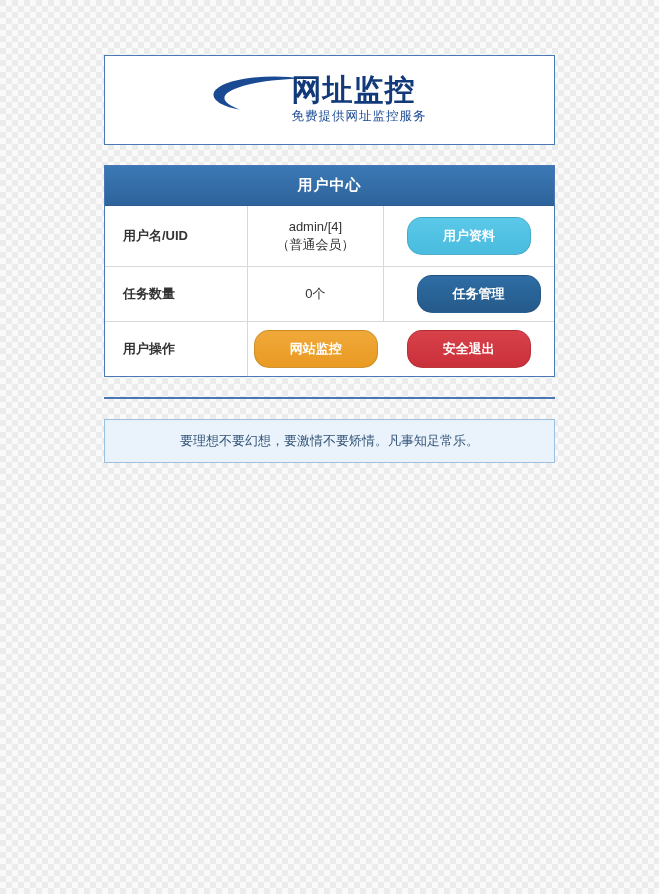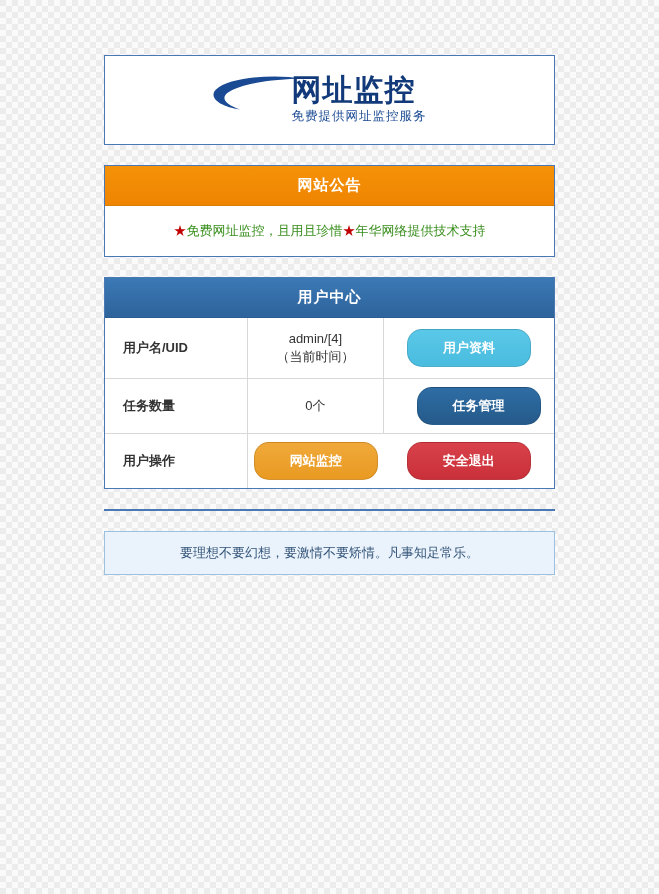--- a/index.html
+++ b/index.html
@@ -203,36 +203,30 @@
       <div class="logo-graphic">
         <svg class="logo-swoosh" viewBox="0 0 95 36">
           <path d="M92 3 C62 -2, 18 2, 6 14 C-2 22, 10 31, 30 34 C16 29, 10 23, 18 17 C32 7, 66 4, 92 3 Z" fill="#1a4a93"></path>
         </svg>
         <div class="logo-title">网址监控</div>
         <div class="logo-sub">免费提供网址监控服务</div>
       </div>
     </div>
   </div>
 
-  <div class="card">
-    <div class="card-head head-orange">网站公告</div>
-    <div class="notice-body">
-      <span class="notice-green"><span class="notice-star">★</span>免费网址监控，且用且珍惜<span class="notice-star">★</span>年华网络提供技术支持</span>
-    </div>
-  </div>
 
   <div class="card">
     <div class="card-head head-blue">用户中心</div>
     <table class="usertable">
       <tbody>
           <tr>
         <td class="td-label">用户名/UID</td>
         <td class="td-value">
           <div>admin/[4]</div>
-          <div>（当前时间）</div>
+          <div>（普通会员）</div>
         </td>
         <td class="td-btn">
           <div class="btn btn-cyan">用户资料</div>
         </td>
       </tr>
       <tr>
         <td class="td-label">任务数量</td>
         <td class="td-value">0个</td>
         <td class="td-btn">
           <div class="btn btn-navy">任务管理</div>

